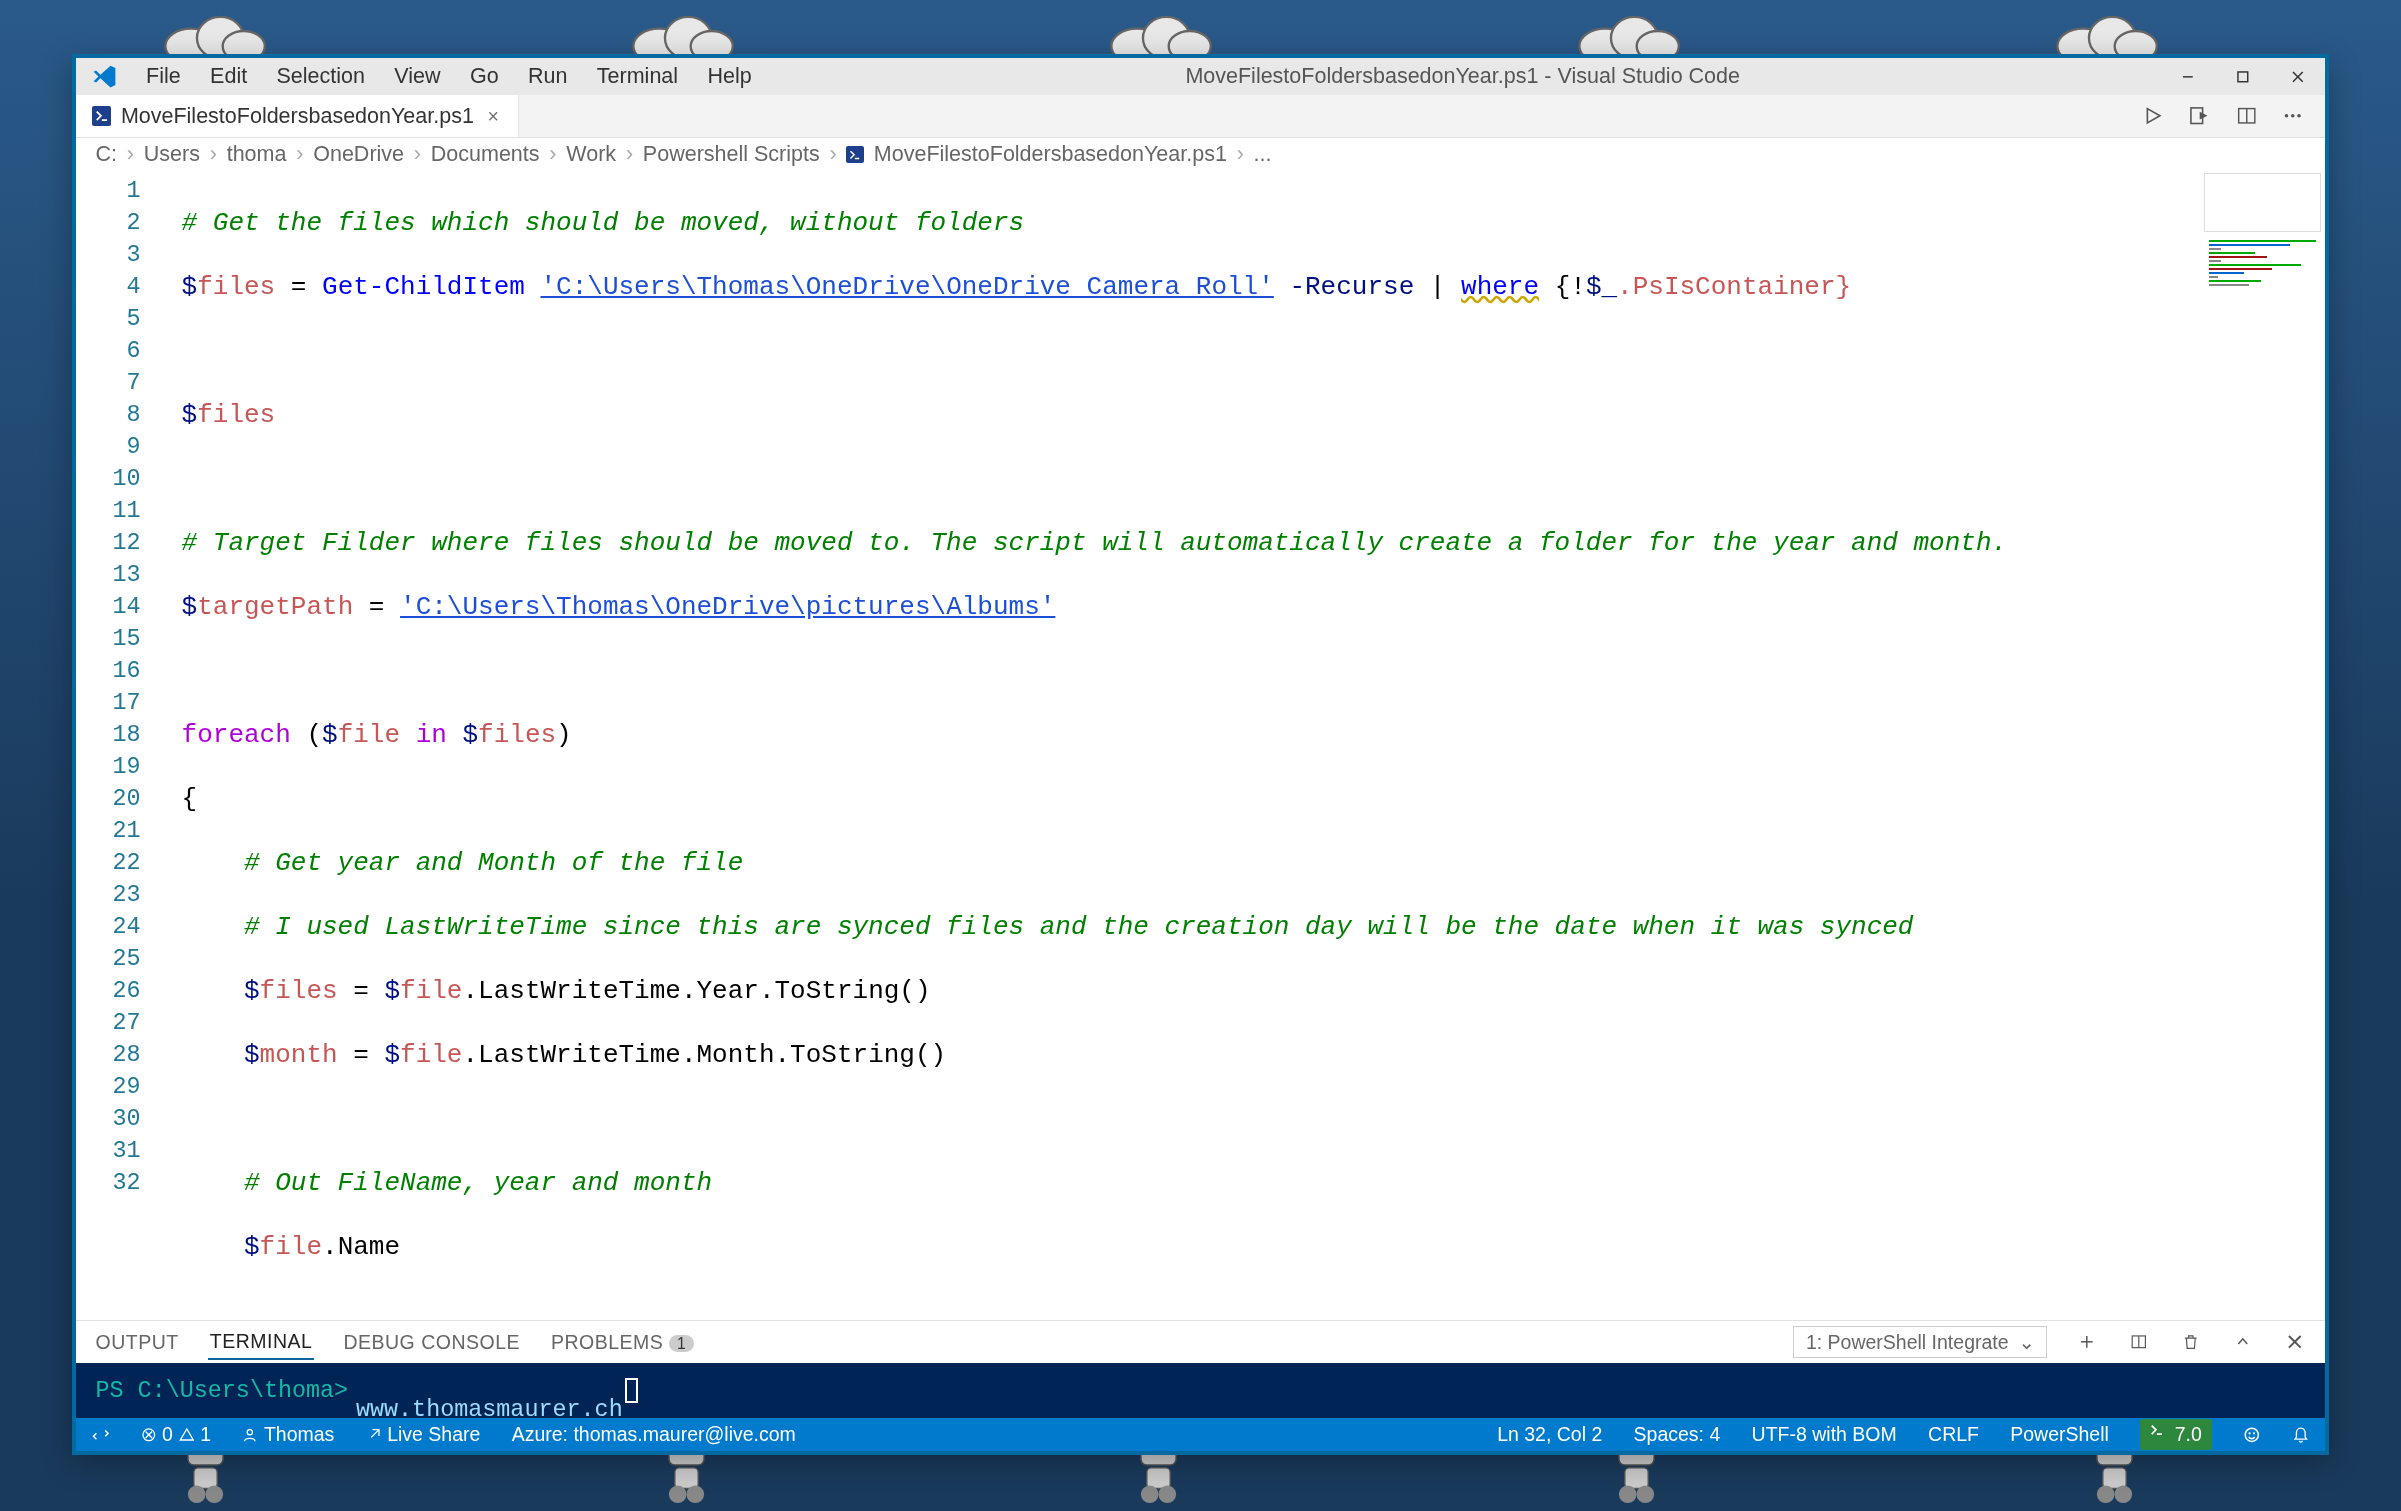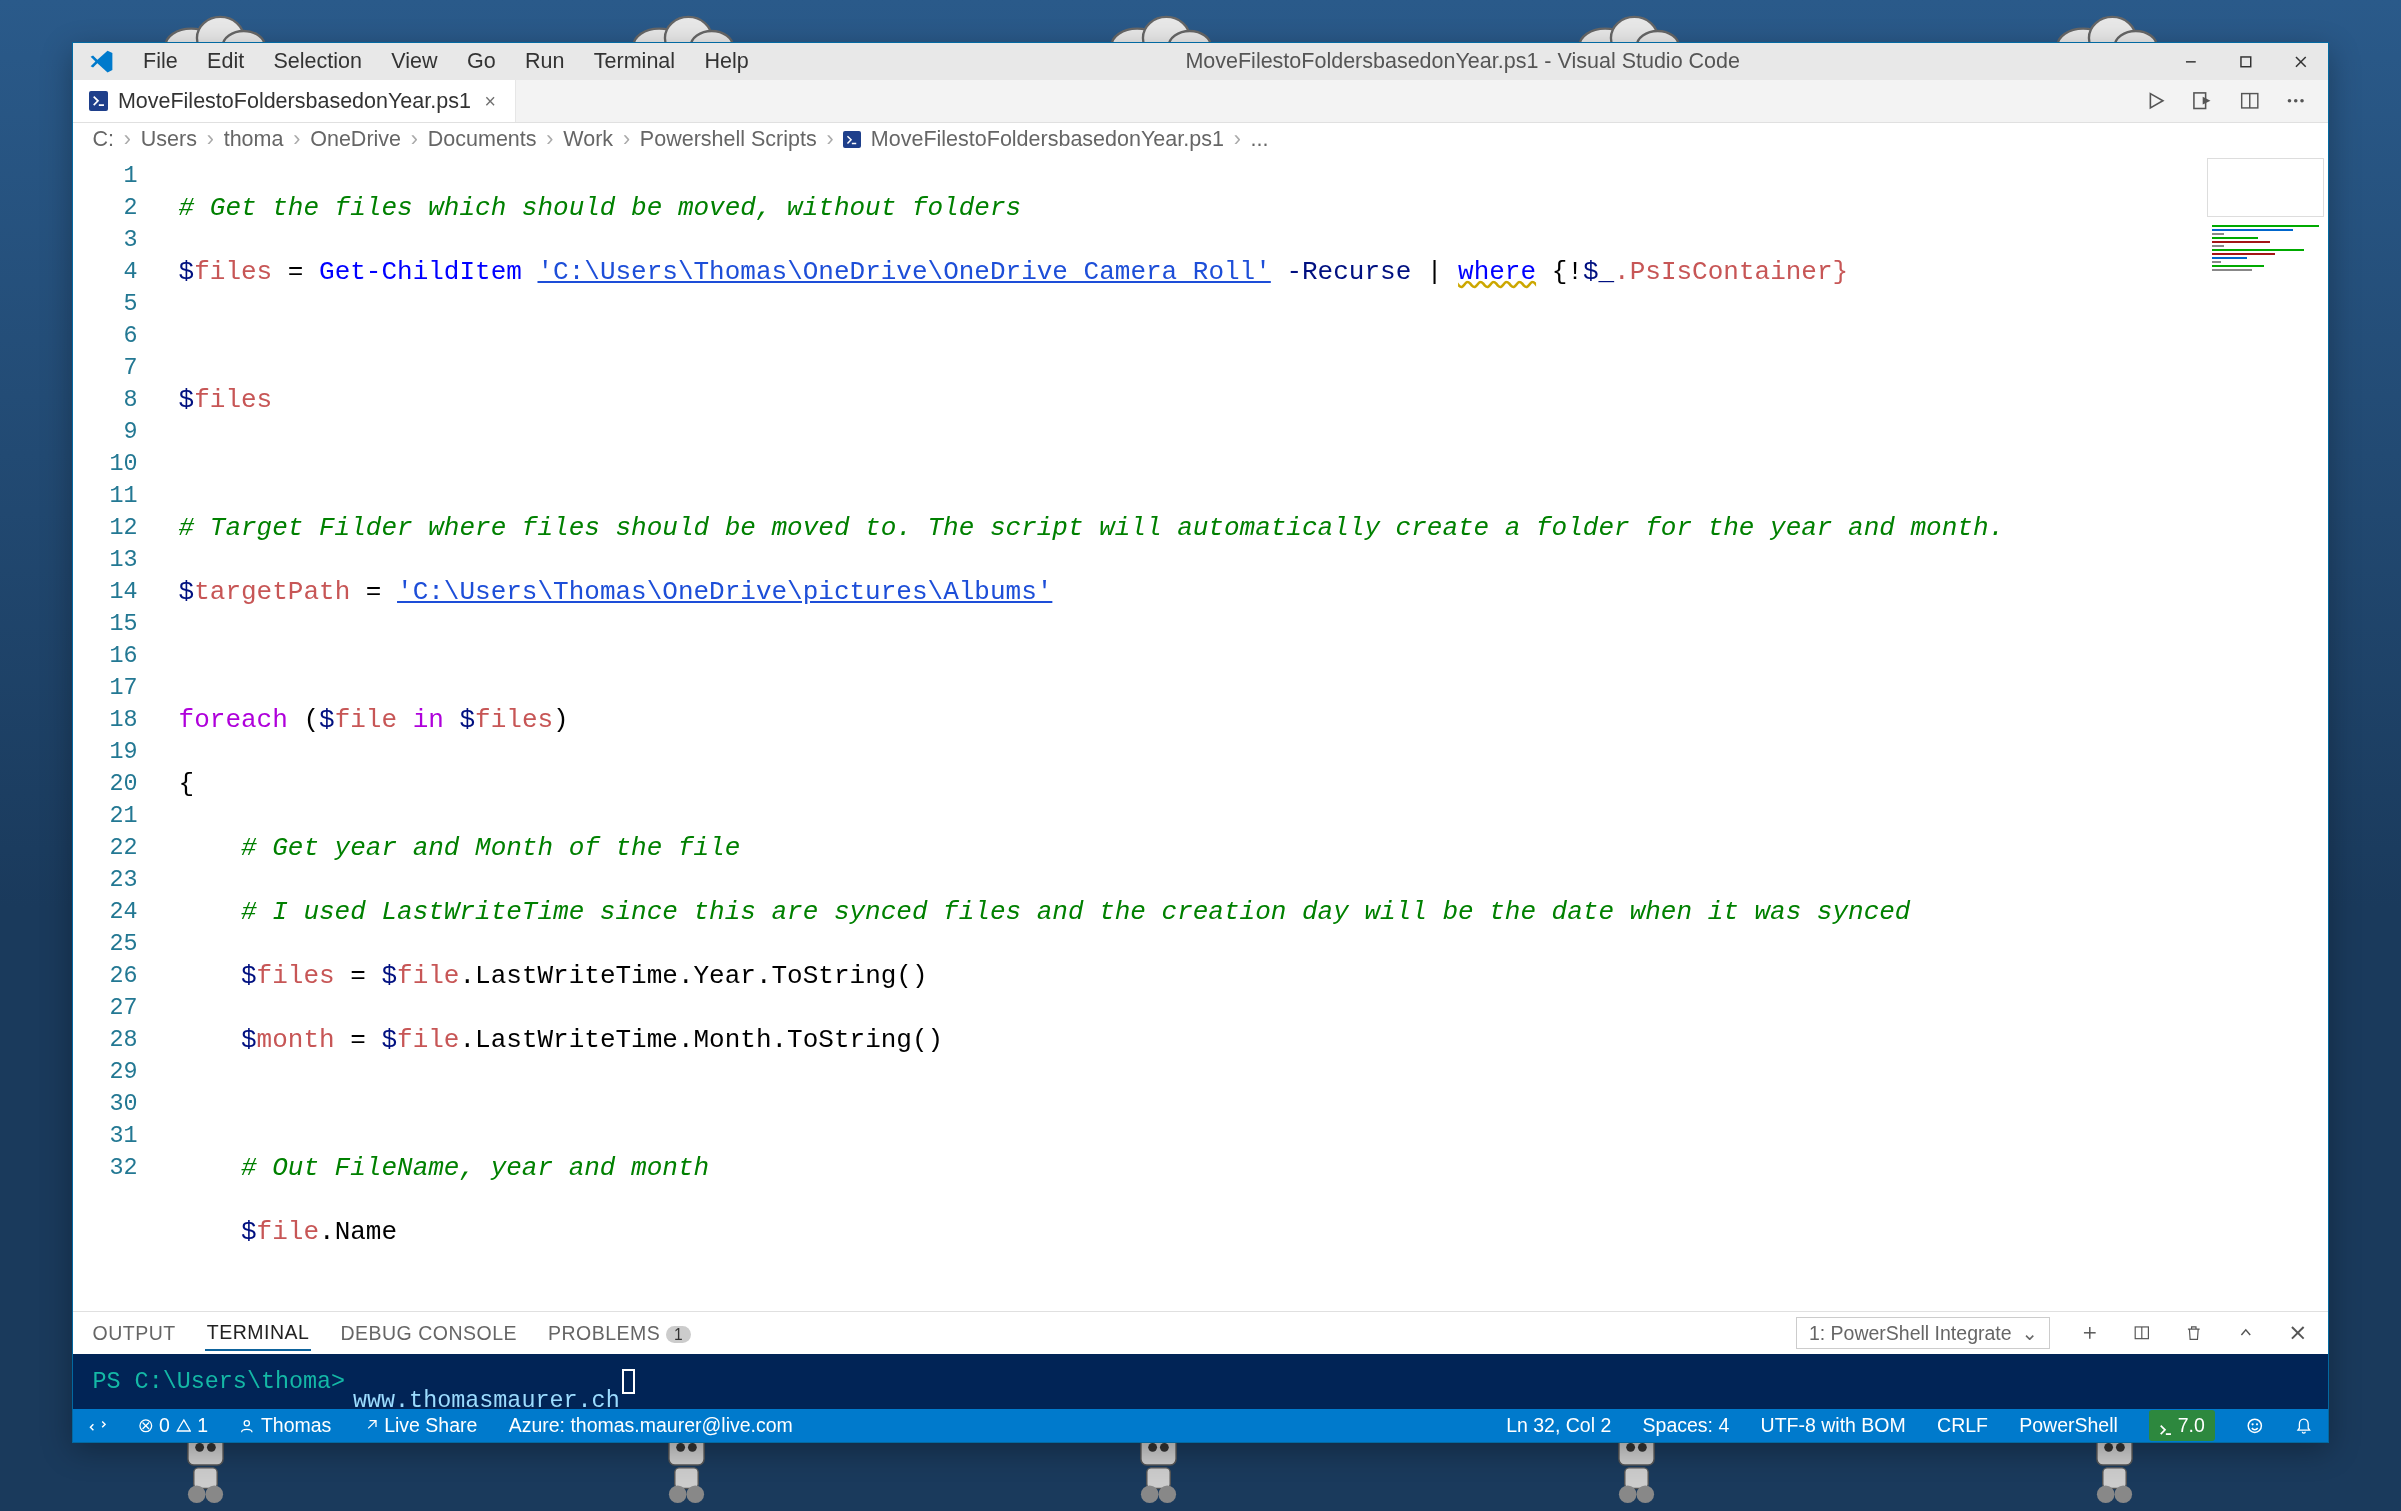--- a/index.html
+++ b/index.html
@@ -24,26 +24,26 @@
 }
 .cloud svg { width: 100%; height: 100%; }
 .robot {
   position: absolute;
   width: 59px; height: 88px;
   bottom: 5.9px;
 }
 .robot svg { width: 100%; height: 100%; }
 .window {
   position: absolute;
-  top: 42px;
+  top: 54px;
   left: 72px;
   width: 2257px;
   height: 1401px;
   background: #fff;
-  border: 1px solid #0369a1;
+  border: 4px solid #0369a1;
   display: flex;
   flex-direction: column;
   box-shadow: 0 7.8px 29px rgba(0,0,0,0.3);
 }
 .titlebar {
   height: 37px;
   background: #e8e8e8;
   display: flex;
   align-items: center;
   font-size: 21.5px;
@@ -176,21 +176,21 @@
   height: 33px;
   background: #007acc;
   color: #fff;
   display: flex; align-items: center;
   font-size: 19.5px;
   padding: 0 9.8px;
   gap: 19.5px;
 }
 .statusbar .sitem { display: flex; align-items: center; gap: 5.9px; cursor: pointer; padding: 0 5.9px; }
 .statusbar .flex { flex: 1; }
-.statusbar .green { background: #2d883e; color: #fff; padding: 3.9px 9.8px; border-radius: 2.9px; display: flex; align-items: flex-end; gap: 5px; }
+.statusbar .green { background: #2d883e; color: #fff; padding: 3.9px 9.8px; border-radius: 2.9px; display: flex; align-items: flex-start; gap: 11px; }
 svg { display: block; }
 </style>
 </head>
 <body>
 
 <div class="desktop">
 
   <div class="cloud" style="left:156px">
       <svg viewBox="0 0 100 50">
         <ellipse cx="30" cy="35" rx="22" ry="15" fill="#e8e8e8" stroke="#666" stroke-width="2"></ellipse>

